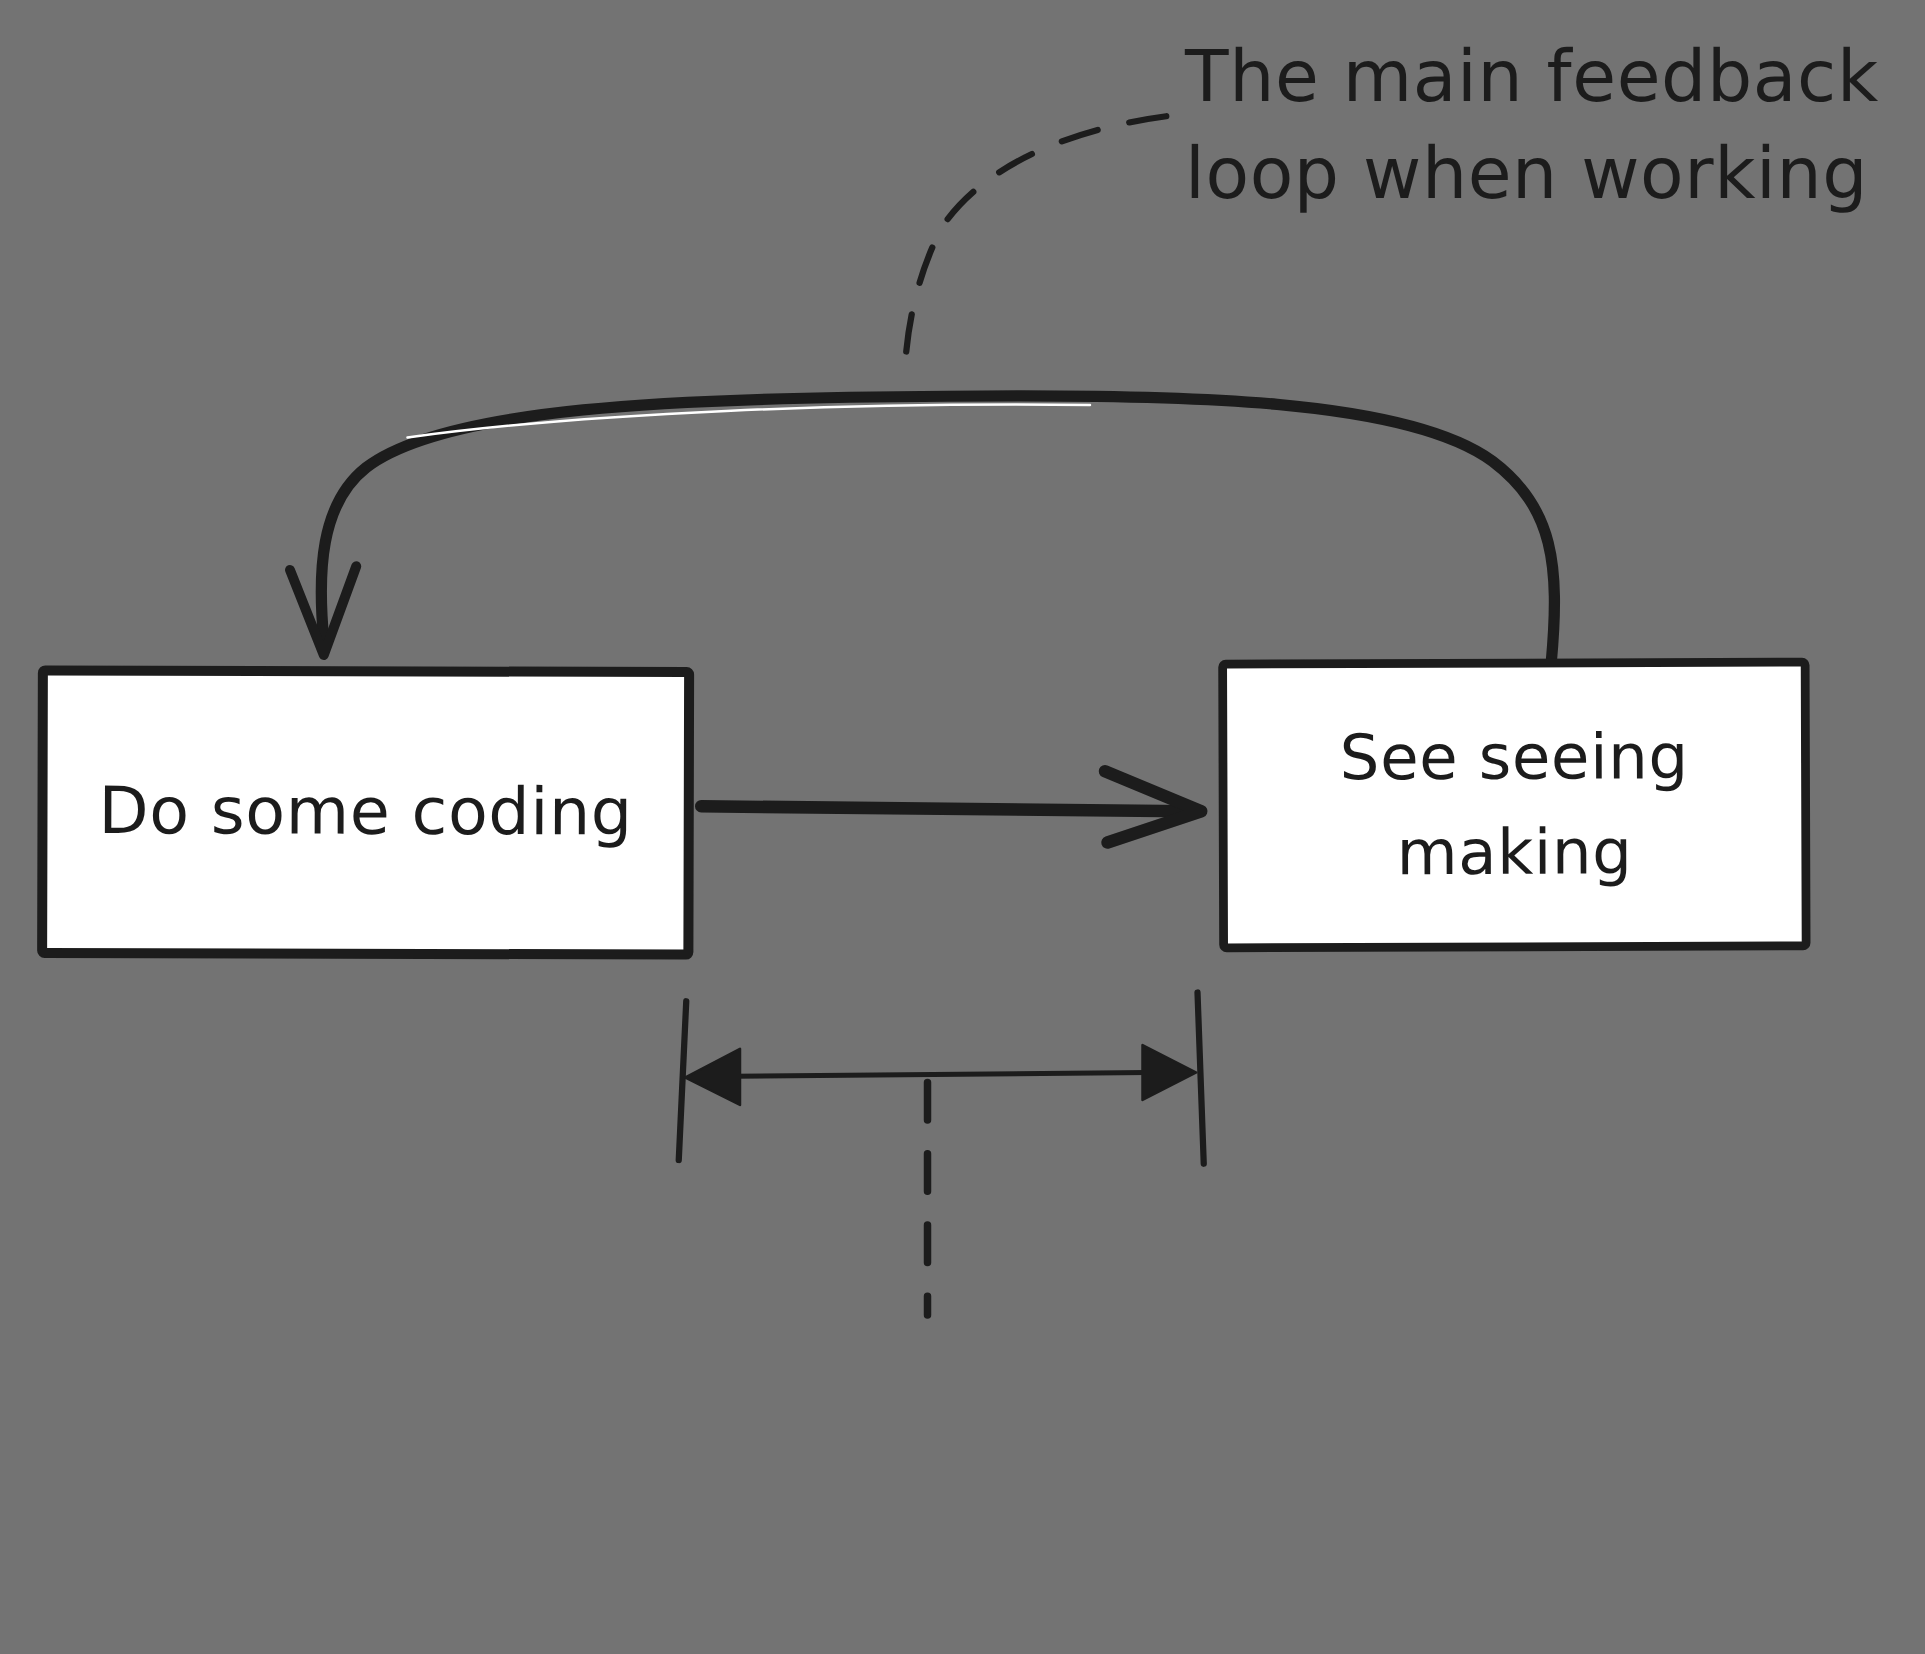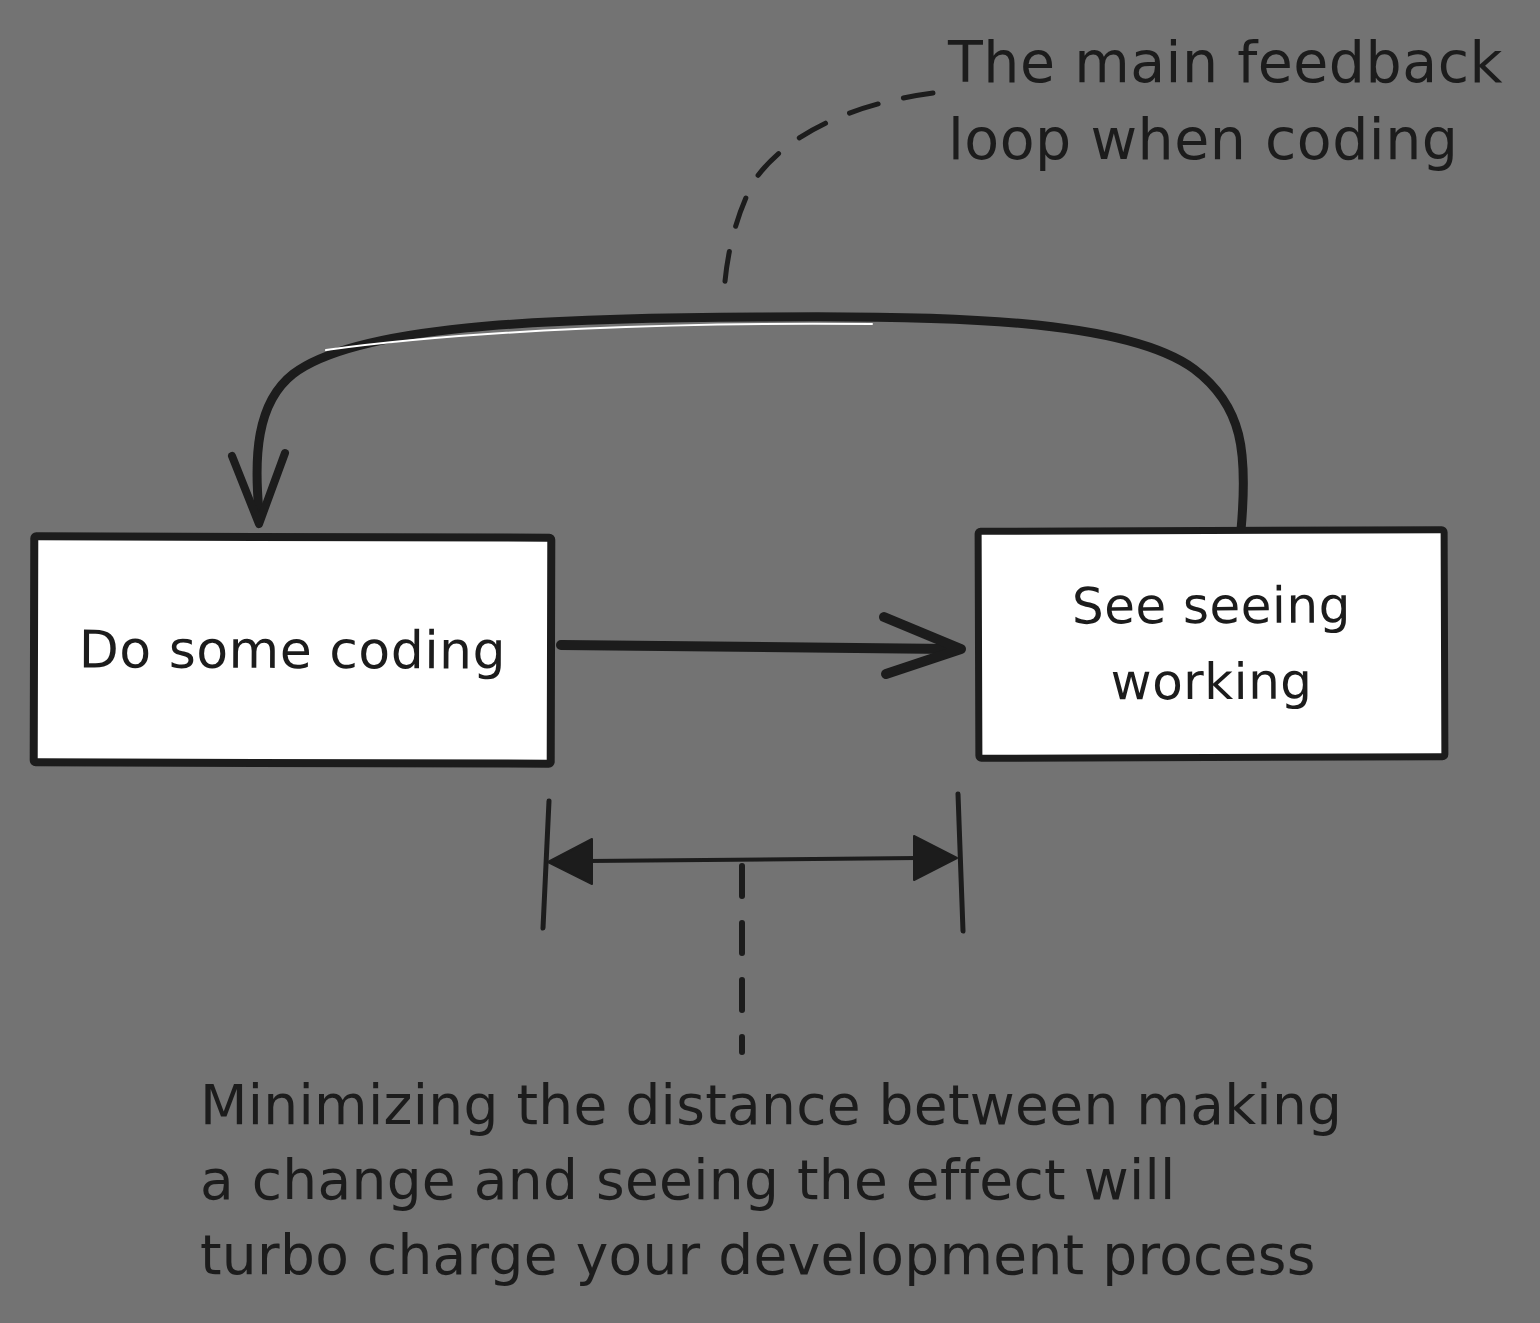--- a/index.html
+++ b/index.html
@@ -103,31 +103,26 @@
 
     <path d="M 588 861 L 918 858" stroke-width="4"></path>
     <path d="M 548 862 L 592 839 L 592 884 Z" fill="#1c1c1c" stroke-width="2"></path>
     <path d="M 957 858 L 914 836 L 914 880 Z" fill="#1c1c1c" stroke-width="2"></path>
 
     <path d="M 742 866 L 742 1052" stroke-width="6" stroke-dasharray="30 27"></path>
   </svg>
 
   <div class="annotation">
     <span class="line">The main feedback</span>
-    <span class="line">loop when coding</span>
+    <span class="line">loop when working</span>
   </div>
 
   <div class="node-box left">
     <span class="node-label">Do some coding</span>
   </div>
 
   <div class="node-box right">
     <span class="node-label">See seeing</span>
-    <span class="node-label">working</span>
+    <span class="node-label">making</span>
   </div>
 
-  <div class="caption">
-    <span class="line">Minimizing the distance between making</span>
-    <span class="line">a change and seeing the effect will</span>
-    <span class="line">turbo charge your development process</span>
-  </div>
 
 </div>
 
 </body></html>

